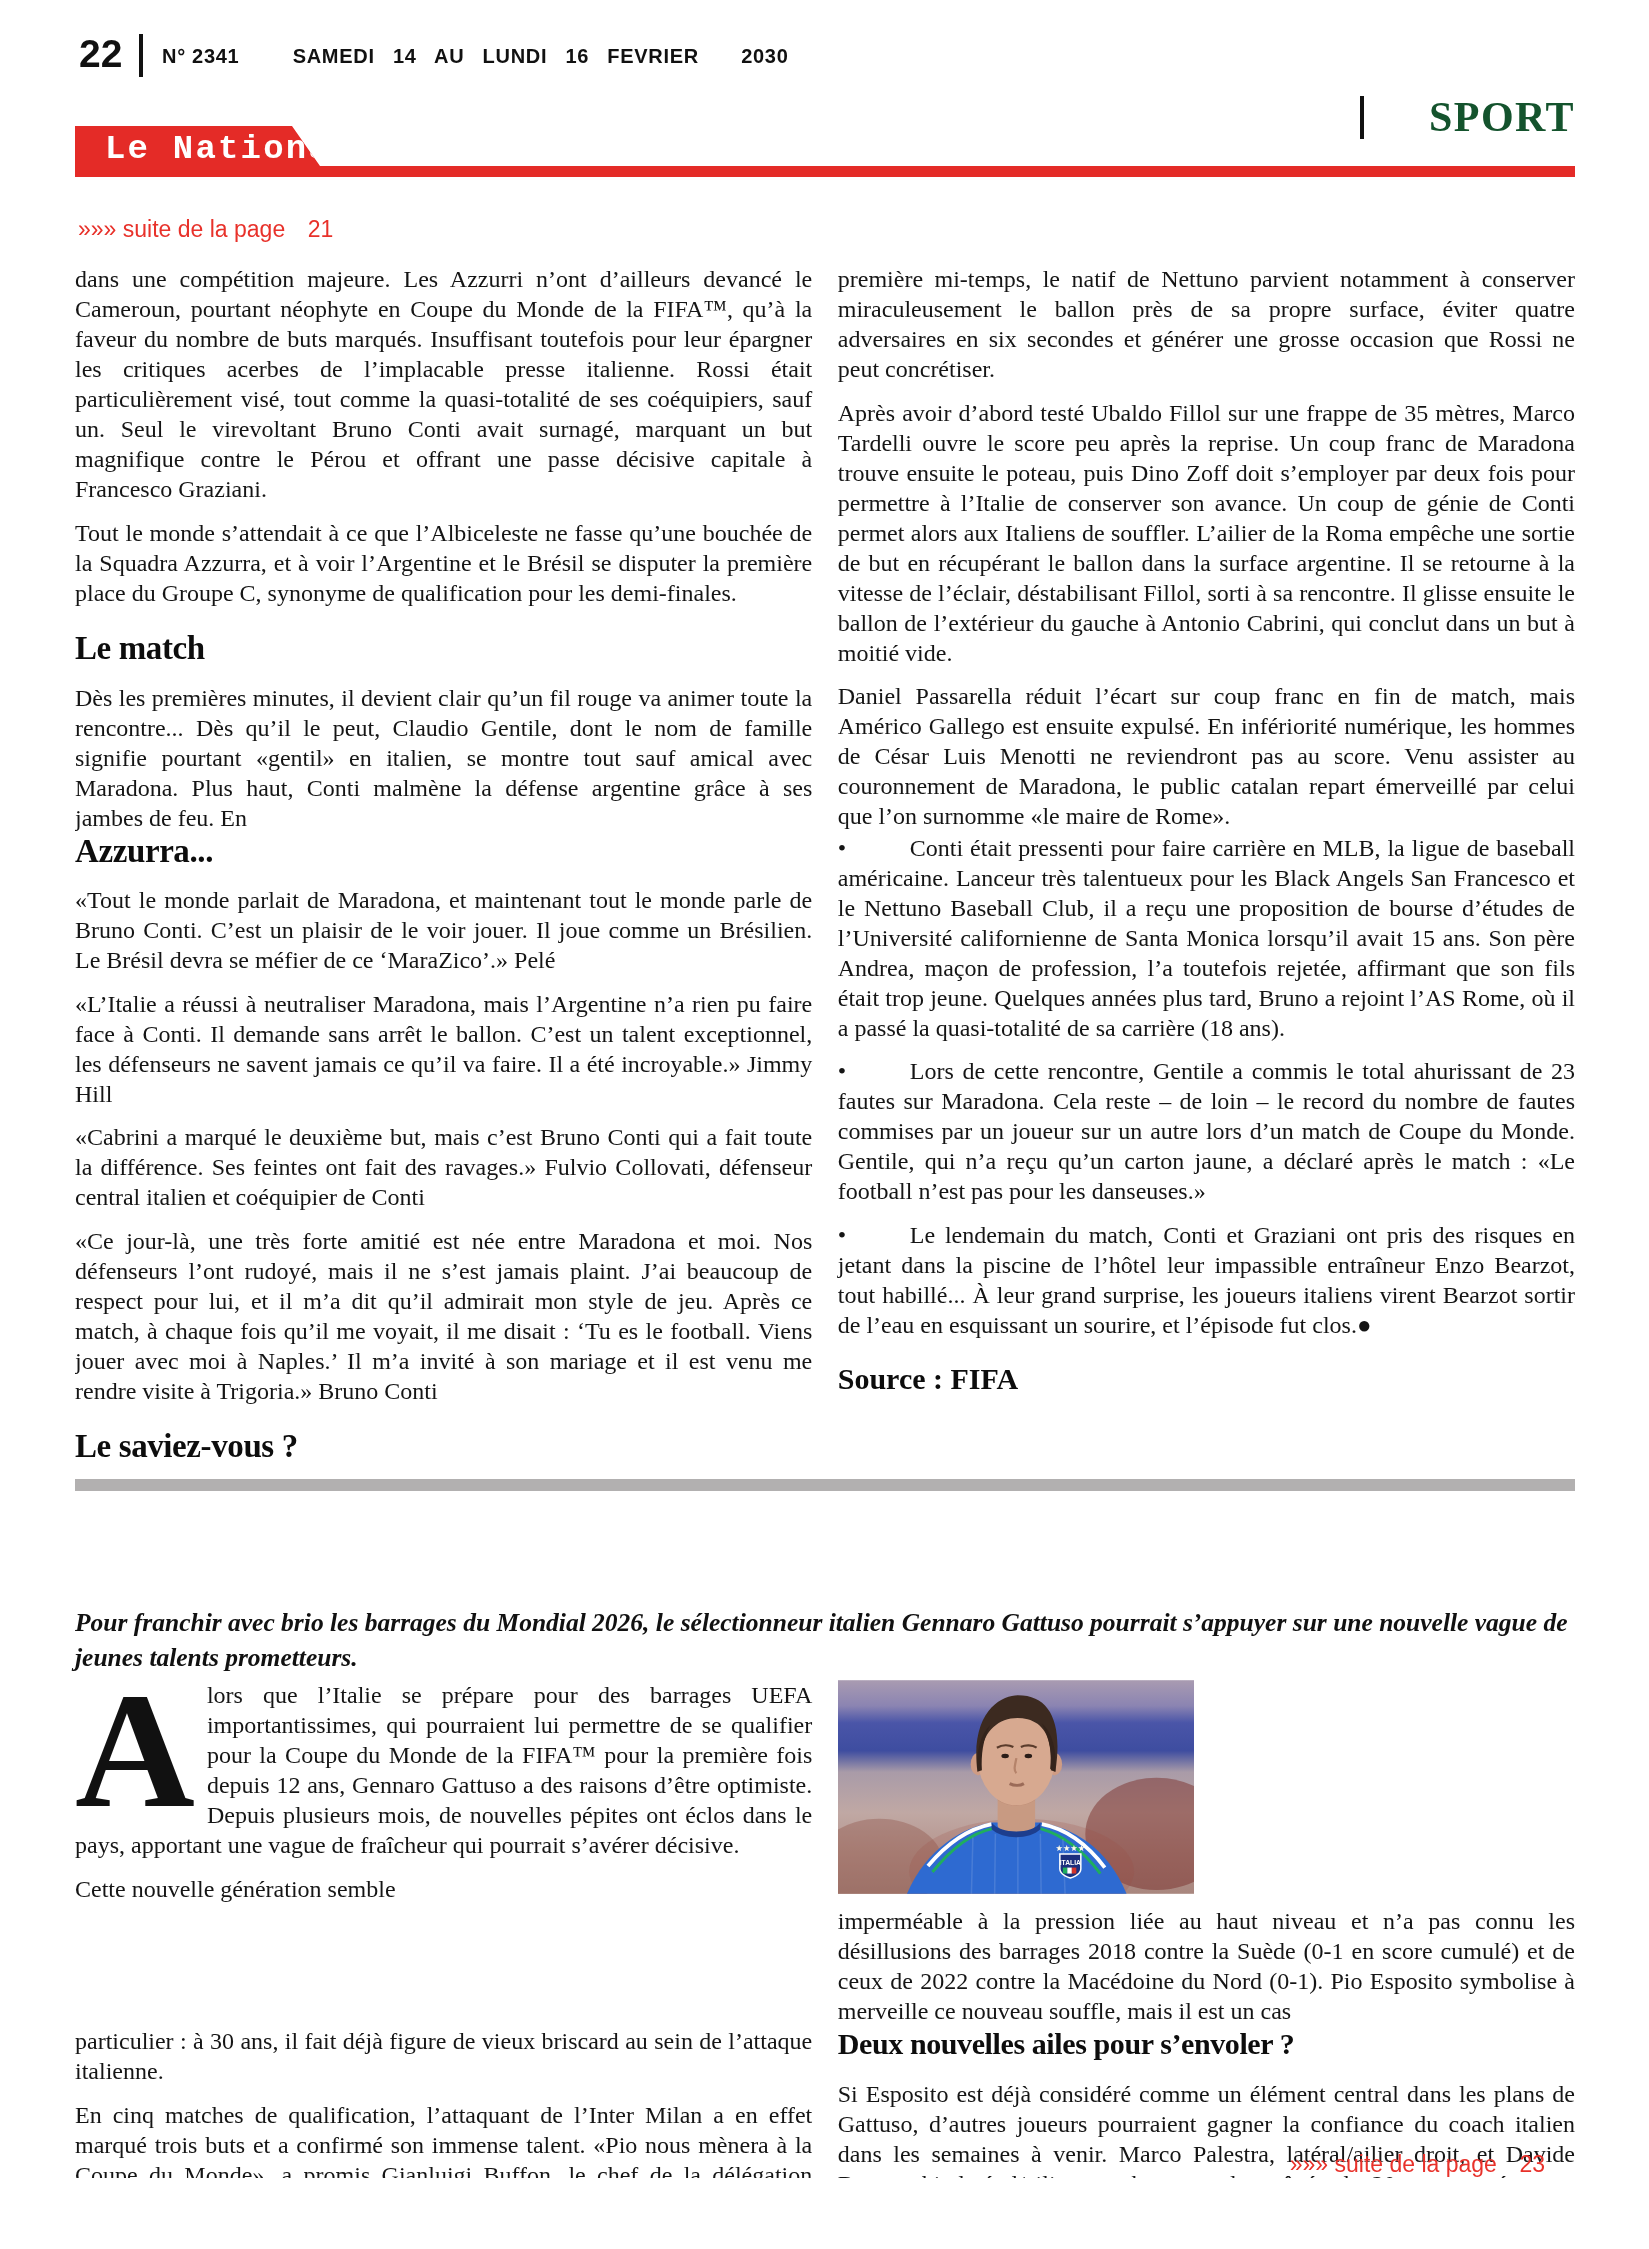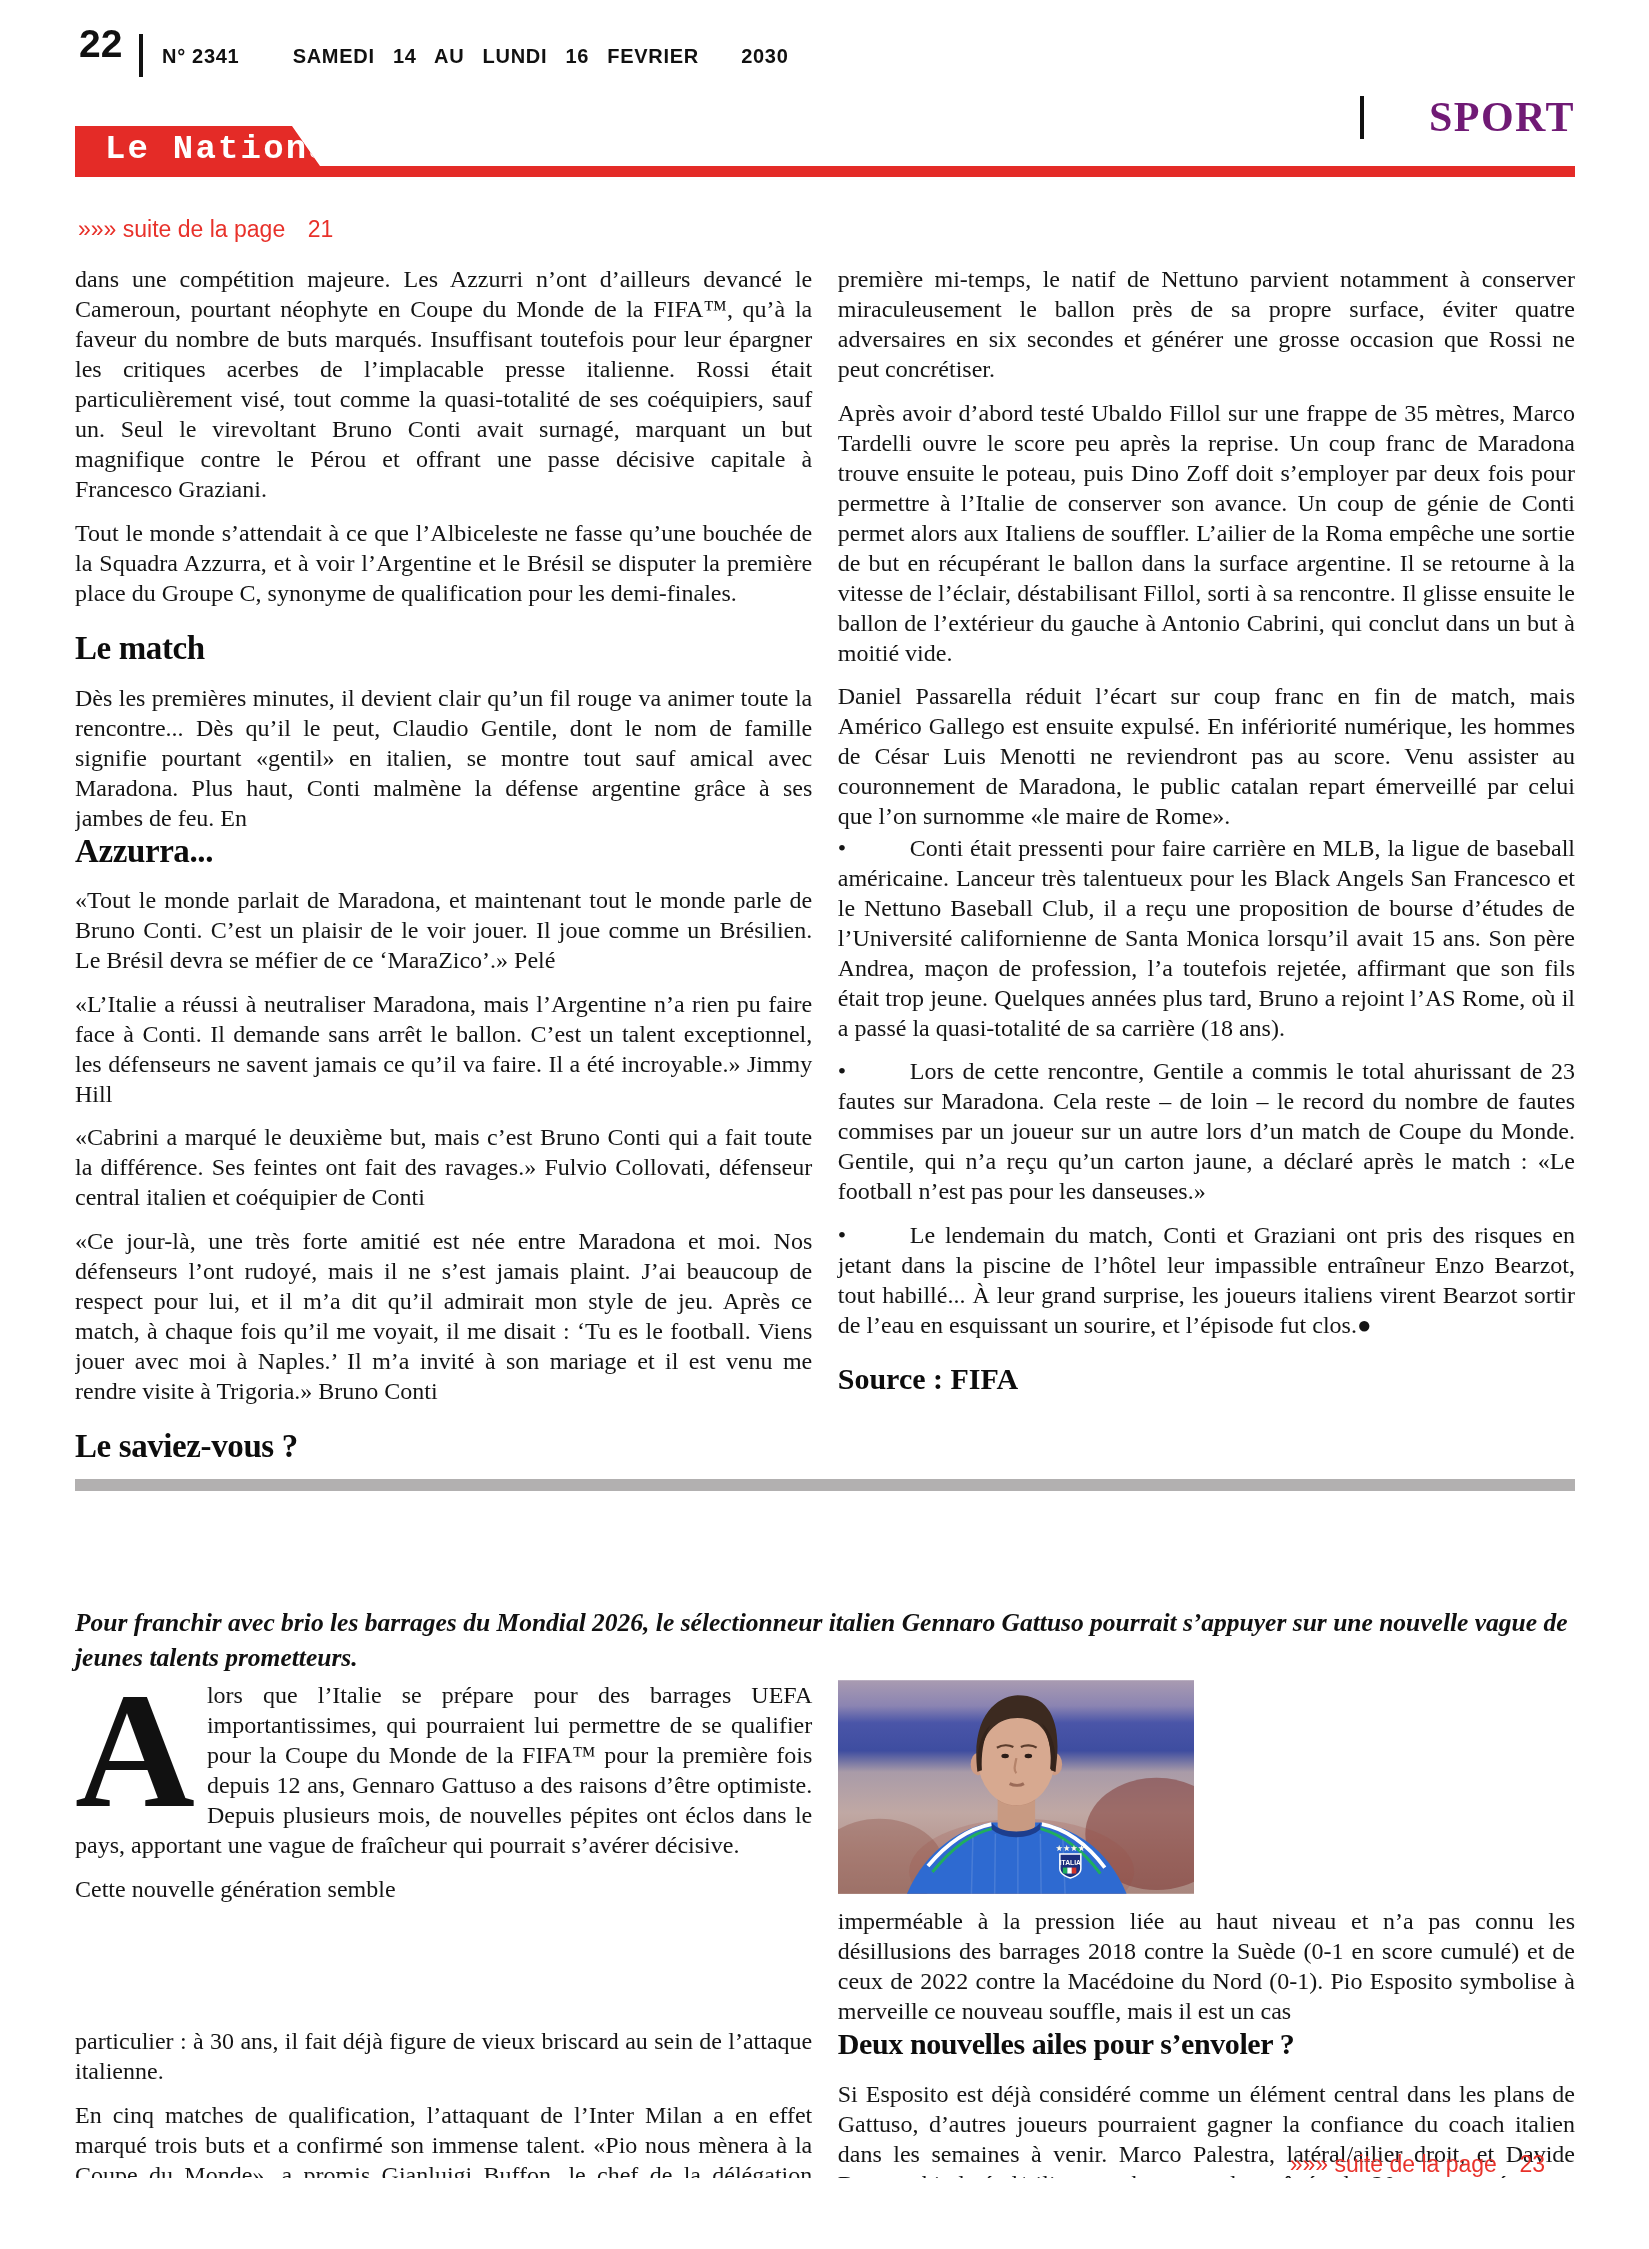--- a/index.html
+++ b/index.html
@@ -1,29 +1,29 @@
 <!DOCTYPE html>
 <html style="font-size:12px"><head>
 <meta charset="utf-8">
 <style>
   html,body{margin:0;padding:0;background:#ffffff;}
   .page{position:relative;width:1650px;height:2250px;background:#fff;overflow:hidden;
         font-family:"Liberation Serif",serif;color:#151515;}
   
-  .hdr-pagenum{position:absolute;left:79px;top:22px;font-family:"Liberation Sans",sans-serif;
+  .hdr-pagenum{position:absolute;left:79px;top:32px;font-family:"Liberation Sans",sans-serif;
         font-weight:bold;font-size:39px;color:#111;}
   .hdr-bar{position:absolute;left:139px;top:34px;width:3.7px;height:43px;background:#111;}
   .hdr-meta{position:absolute;left:162px;top:45px;font-family:"Liberation Sans",sans-serif;
         font-weight:bold;font-size:20px;color:#111;letter-spacing:0.7px;white-space:nowrap;}
   .hdr-meta .issue{margin-right:47px;}
   .hdr-meta .date{word-spacing:12px;}
   .hdr-meta .year{margin-left:36px;}
   .sport-bar{position:absolute;left:1360px;top:96px;width:3.7px;height:43px;background:#111;}
   .sport{position:absolute;left:1395px;top:93px;width:180px;text-align:right;
-        font-family:"Liberation Serif",serif;font-weight:bold;font-size:42px;letter-spacing:1.5px;color:#701a75;}
+        font-family:"Liberation Serif",serif;font-weight:bold;font-size:42px;letter-spacing:1.5px;color:#14532d;}
   .masthead{position:absolute;left:75px;top:126px;width:1500px;height:51px;background:#e42b27;
         -webkit-clip-path:polygon(0 0,217px 0,245px 40px,1500px 40px,1500px 51px,0 51px);
         clip-path:polygon(0 0,217px 0,245px 40px,1500px 40px,1500px 51px,0 51px);}
   .masthead-label{position:absolute;left:30px;top:4px;font-family:Liberation Mono, monospace;
         font-weight:bold;font-size:34px;color:#fff;letter-spacing:2.2px;}
   .cont{font-family:"Liberation Sans",sans-serif;font-size:23px;color:#e8312a;white-space:nowrap;}
   .cont-from{position:absolute;left:78px;top:216px;}
   .cont .pg{margin-left:22.5px;}
   .cont-to{position:absolute;left:825px;top:2151px;width:720px;text-align:right;}
   

